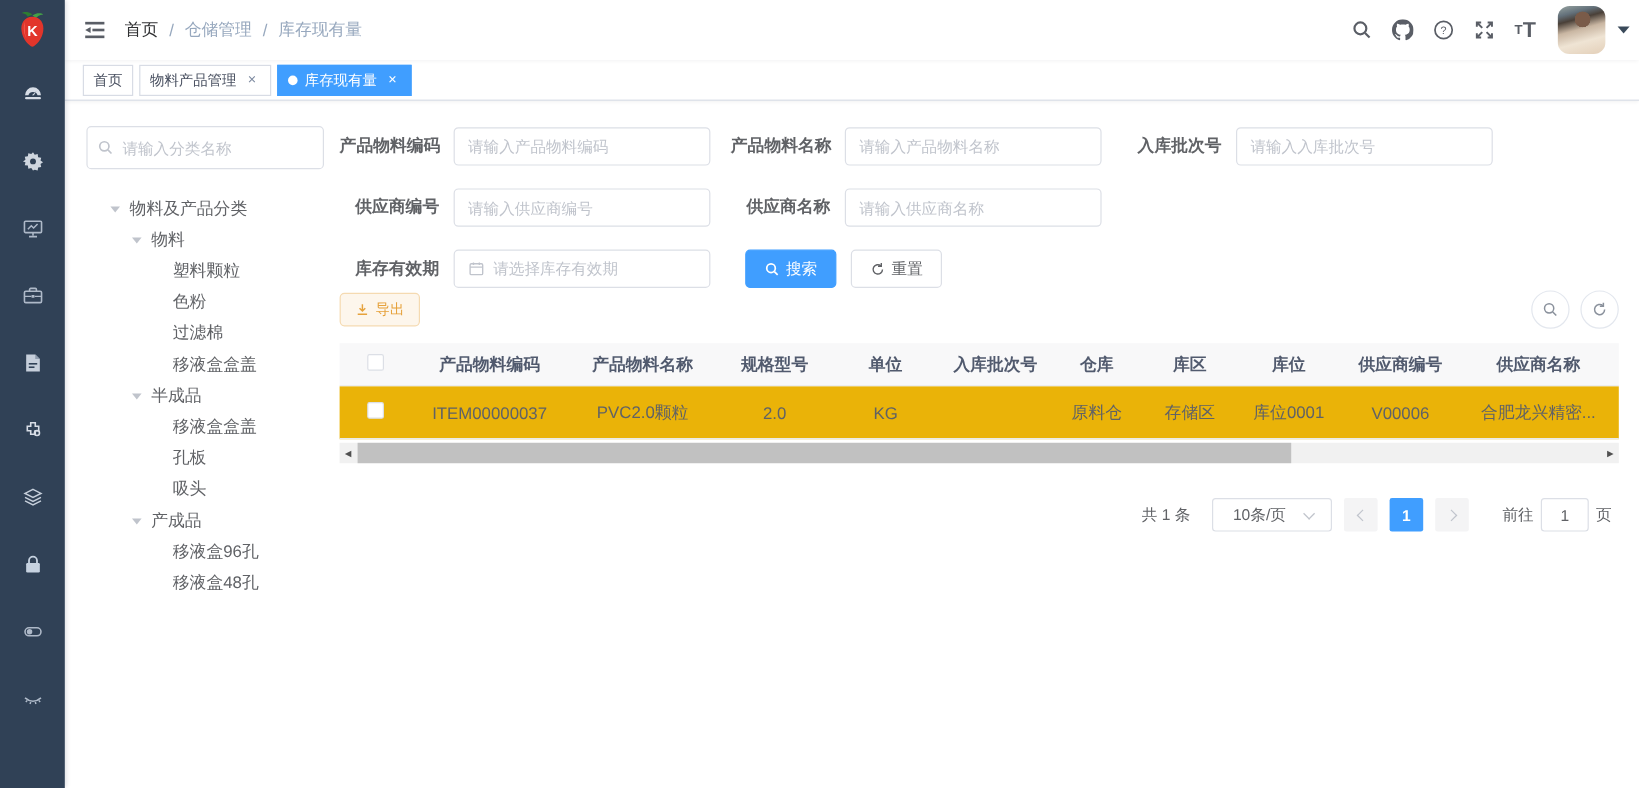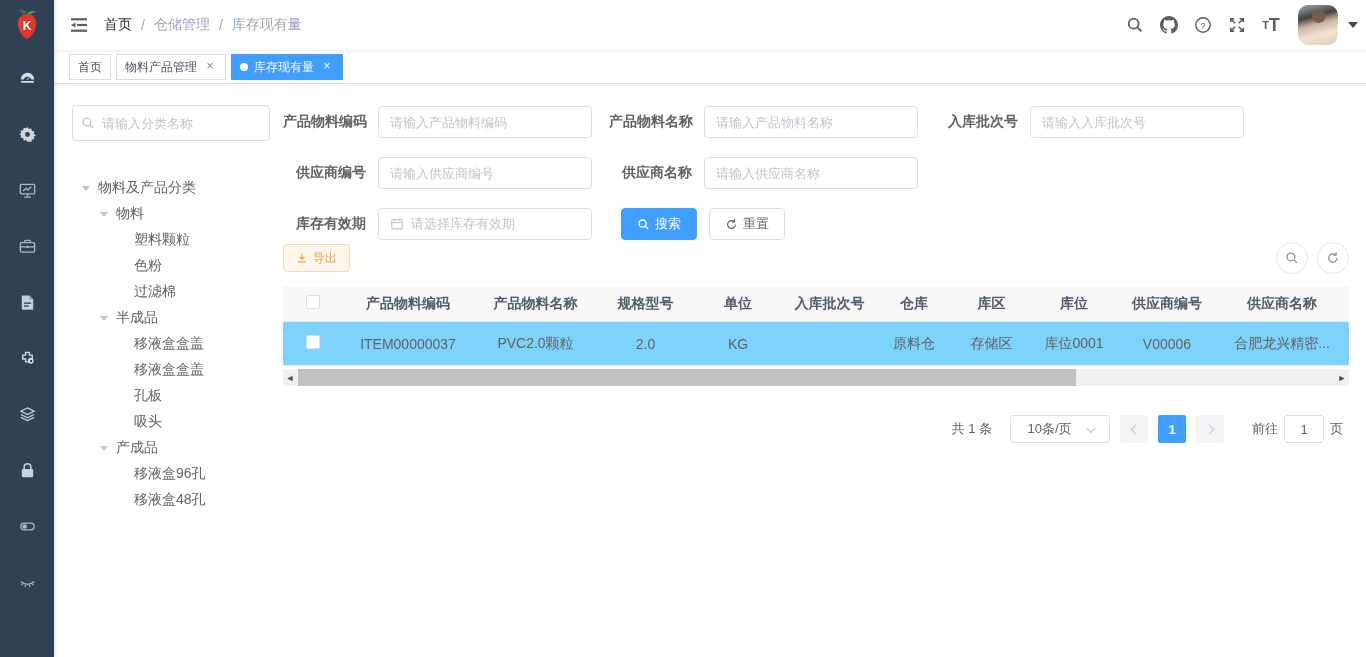--- a/index.html
+++ b/index.html
@@ -44,21 +44,21 @@
 
   
   .content { position:absolute; left:54px; top:85px; right:0; bottom:0; background:#fff; }
 
   
   .tree-panel { position:absolute; left:0; top:0; width:229px; bottom:0; }
   .tree-search { position:absolute; left:18px; top:20px; width:198px; height:30px; border:1px solid #dcdfe6; border-radius:4px; display:flex; align-items:center; padding:17px 8px; color:#c0c4cc; background:#fff; }
   .tree-search svg { width:14px; height:14px; margin-right:7px; flex:none; }
   .tree-search input { border:none; outline:none; width:100%; font-size:13px; color:#606266; font-family:inherit; }
   .tree-search input::placeholder { color:#c0c4cc; }
-  .tree { position:absolute; left:0; top:90px; right:0; }
+  .tree { position:absolute; left:0; top:76px; right:0;padding-left:10px; }
   .tnode { height:26px; display:flex; align-items:center; font-size:14px; color:#606266; cursor:pointer; }
   .tnode .arrow { width:0; height:0; border-top:5px solid #c0c4cc; border-left:4px solid transparent; border-right:4px solid transparent; margin-right:8px; flex:none; }
   .ind-0 { padding-left:28px; } .ind-1 { padding-left:46px; } .ind-2 { padding-left:80px; }
 
   
   .main { position:absolute; left:229px; right:17px; top:0; bottom:0; }
 
   .qform { position:relative; padding-top:21px; }
   .frow { display:flex; margin-bottom:19px; }
   .fgroup { display:flex; align-items:center; width:326px; flex:none; }
@@ -77,21 +77,21 @@
   .btn-export svg { width:12px; height:12px; margin-right:5px; }
   .tool-right { margin-left:auto; display:flex; gap:9px; }
   .circle-btn { width:32px; height:32px; border-radius:50%; border:1px solid #e3e7ee; background:#fff; display:flex; align-items:center; justify-content:center; color:#8a919c; cursor:pointer; }
   .circle-btn svg { width:14px; height:14px; }
 
   
   .grid { margin-top:12px; width:100%; }
   .grid-row { display:flex; align-items:center; }
   .grid-head { background:#f8f8f9; height:36px; border-bottom:1px solid #e8eaec; }
   .grid-head .cell { font-weight:bold; color:#515a6e; font-size:14px; }
-  .grid-body-row { height:44px; border-bottom:1px solid #e8eaec; background:#7dd3fc; }
+  .grid-body-row { height:44px; border-bottom:1px solid #e8eaec; background:#eab308; }
   .cell { text-align:center; font-size:14px; color:#606266; overflow:hidden; white-space:nowrap; text-overflow:ellipsis; flex:none; padding:0 4px; }
   .c0{width:60px;} .c1{width:130px;} .c2{width:125px;} .c3{width:95px;} .c4{width:90px;}
   .c5{width:93px;} .c6{width:76px;} .c7{width:79px;} .c8{width:86px;} .c9{width:100px;} .c10{width:130px;}
   .checkbox { width:14px; height:14px; border:1px solid #dcdfe6; border-radius:2px; background:#fff; display:inline-block; cursor:pointer; }
 
   
   .hscroll { margin-top:3px; height:17px; background:#f1f1f1; position:relative; }
   .hs-arrow { position:absolute; top:0; width:14px; height:17px; display:flex; align-items:center; justify-content:center; color:#505050; font-size:9px; cursor:pointer; }
   .hs-left { left:0; } .hs-right { right:0; }
   .hs-thumb { position:absolute; left:15px; top:0; height:17px; width:73%; background:#c1c1c1; cursor:pointer; }
@@ -281,27 +281,27 @@
       </div>
       <div class="tnode ind-2">
           <span>塑料颗粒</span>
         </div>
       <div class="tnode ind-2">
           <span>色粉</span>
         </div>
       <div class="tnode ind-2">
           <span>过滤棉</span>
         </div>
+      <div class="tnode ind-2">
+          <span>移液盒盒盖</span>
+        </div>
       <div class="tnode ind-1">
         <span class="arrow"></span>
         <span>半成品</span>
       </div>
-      <div class="tnode ind-2">
-          <span>移液盒盒盖</span>
-        </div>
       <div class="tnode ind-2">
           <span>移液盒盒盖</span>
         </div>
       <div class="tnode ind-2">
           <span>孔板</span>
         </div>
       <div class="tnode ind-2">
           <span>吸头</span>
         </div>
       <div class="tnode ind-1">

